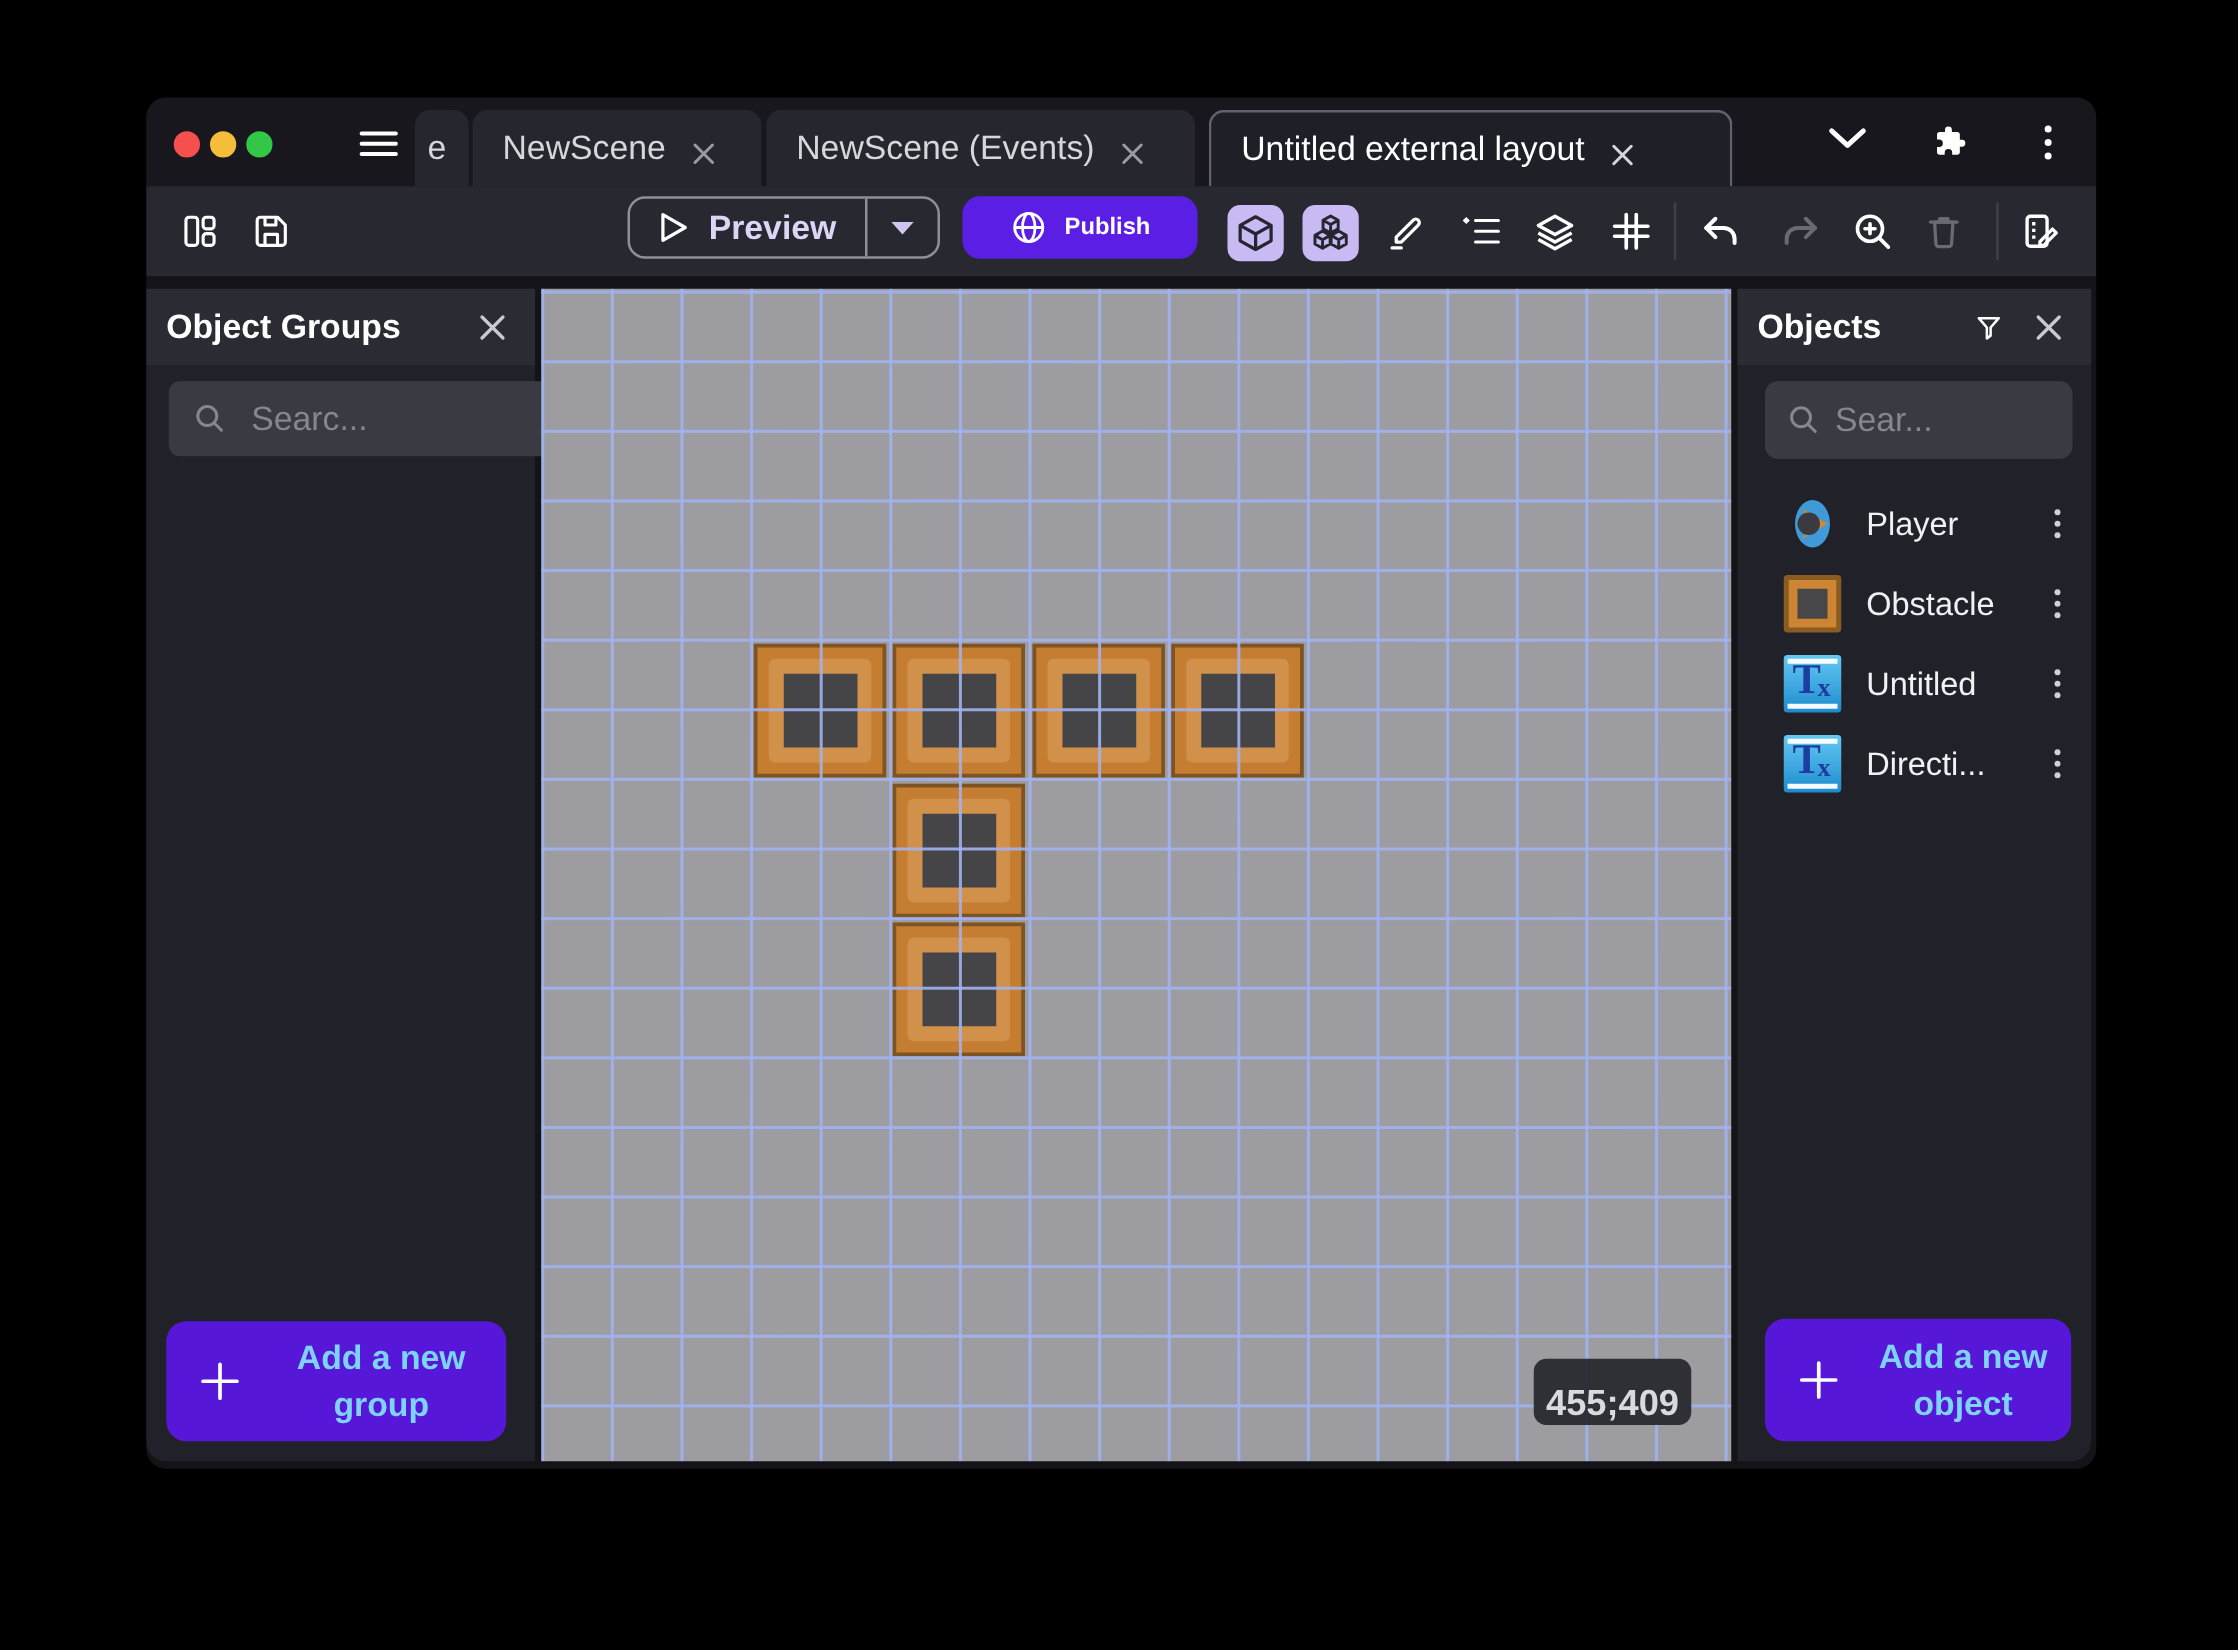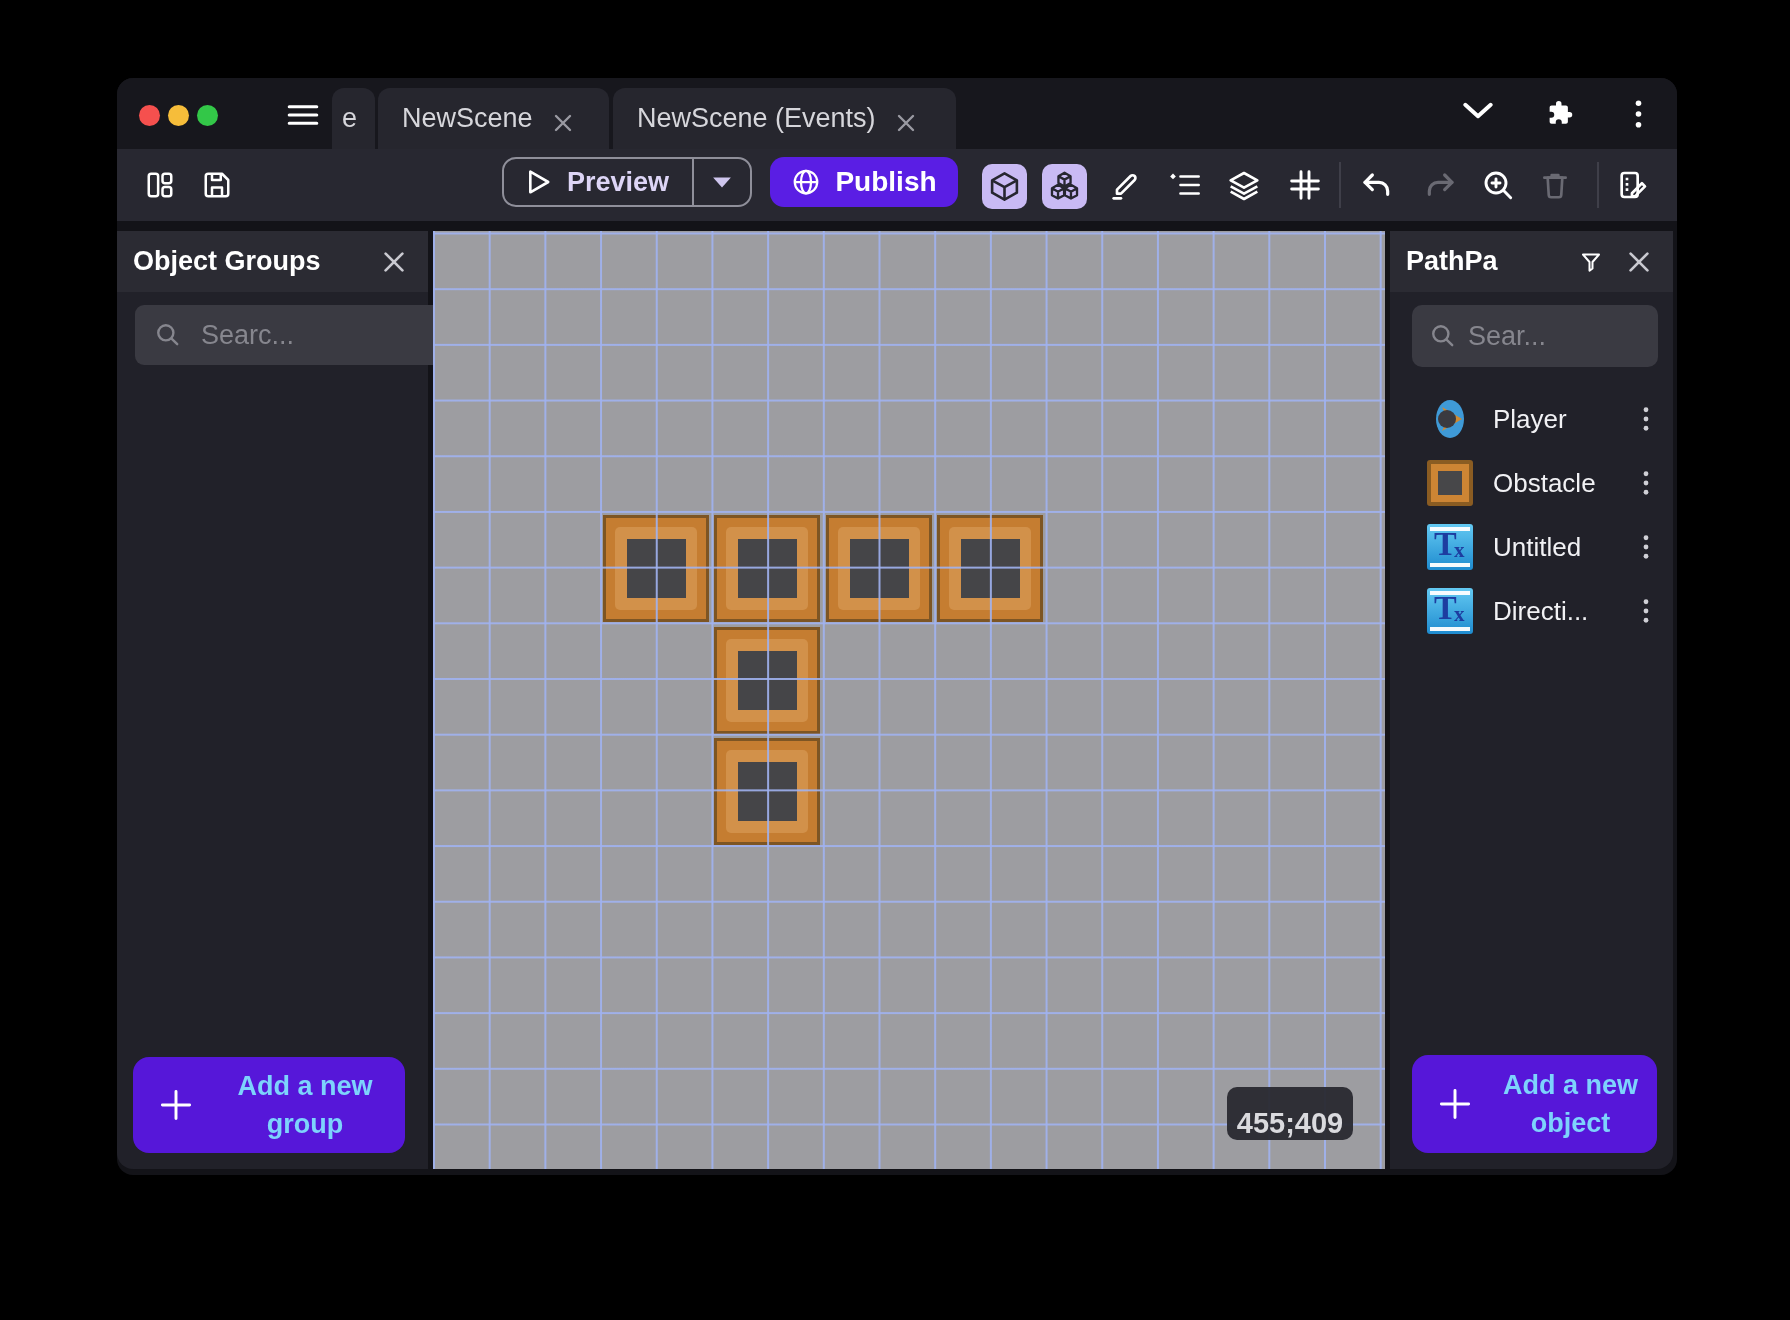--- a/index.html
+++ b/index.html
@@ -44,21 +44,21 @@
   .icon40 svg{width:32px;height:32px;}
   .dimmed{color:var(--dim);}
   .preview-btn{position:absolute;left:385px;top:8px;width:250px;height:50px;border:2px solid #8f8f9a;
     border-radius:14px;display:flex;align-items:center;cursor:pointer;justify-content:flex-end;}
   .preview-main{flex:1;display:flex;align-items:center;justify-content:center;gap:16px;}
   .preview-label{color:#ddd5f6;font-size:27px;font-weight:bold;}
   .preview-sep{width:2px;height:100%;background:#8f8f9a;}
   .preview-caret{width:56px;display:flex;align-items:center;justify-content:center;}
   .publish-btn{position:absolute;left:653px;top:8px;width:188px;height:50px;background:var(--publish);
     border-radius:14px;display:flex;align-items:center;justify-content:center;gap:14px;cursor:pointer;}
-  .publish-label{color:#fff;font-size:28px;font-weight:bold;}
+  .publish-label{color:#fff;font-size:19px;font-weight:bold;}
   .iconbox{position:absolute;top:15px;width:45px;height:45px;background:var(--iconbox);
     border-radius:10px;display:flex;align-items:center;justify-content:center;color:#262630;cursor:pointer;}
   .iconbox svg{width:33px;height:33px;}
   .tsep{position:absolute;top:13px;width:2px;height:46px;background:#3f3f49;}
 
   
   .panel{position:absolute;top:153px;height:938px;background:var(--panel);}
   .panel.left{left:0;width:311px;border-radius:0 0 0 16px;}
   .panel.right{left:1273px;width:283px;border-radius:0 0 16px 0;}
   .panel-head{height:61px;background:var(--panelhead);display:flex;align-items:center;
@@ -141,20 +141,28 @@
 
     <div class="tab t1">
       <span>NewScene</span>
       <span class="x">
         <svg viewBox="0 0 20 20" width="20" height="20">
             <path d="M3 3l14 14M17 3L3 17" stroke="currentColor" stroke-width="2.4" stroke-linecap="round"></path>
           </svg>
       </span>
     </div>
 
+    <div class="tab active">
+      <span>Untitled external layout</span>
+      <span class="x">
+        <svg viewBox="0 0 20 20" width="20" height="20">
+            <path d="M3 3l14 14M17 3L3 17" stroke="currentColor" stroke-width="2.4" stroke-linecap="round"></path>
+          </svg>
+      </span>
+    </div>
 
     <div class="tb-icon tb-chevron">
       <svg viewBox="0 0 26 14" width="30" height="17">
           <path d="M2 2l11 10L24 2" stroke="#fff" stroke-width="3.4" fill="none" stroke-linecap="round" stroke-linejoin="round"></path>
         </svg>
     </div>
     <div class="tb-icon tb-puzzle">
       <svg viewBox="0 0 24 24" width="30" height="30">
           <path d="M20.4 11.1h-1.3V7.6c0-.9-.7-1.6-1.6-1.6h-3.5V4.7a2.2 2.2 0 1 0-4.4 0V6H6.1c-.9 0-1.6.7-1.6 1.6v3.3h1.3a2.4 2.4 0 1 1 0 4.8H4.5V19c0 .9.7 1.6 1.6 1.6h3.3v-1.3a2.4 2.4 0 1 1 4.8 0v1.3h3.3c.9 0 1.6-.7 1.6-1.6v-3.5h1.3a2.2 2.2 0 1 0 0-4.4Z" fill="#fff"></path>
         </svg>
@@ -353,21 +361,21 @@
         </div>
       </div>
     <div class="grid-overlay"></div>
     <div class="coord-badge">
       <span>455;409</span>
     </div>
   </div>
 
   <div class="panel right">
     <div class="panel-head">
-      <span class="panel-title">PathPa</span>
+      <span class="panel-title">Objects</span>
       <span class="head-icon" style="color:#fff;">
         <svg viewBox="0 0 24 24" width="24" height="24" fill="none" stroke="currentColor" stroke-width="2" stroke-linejoin="round">
             <path d="M4 4.5h16L13.5 12v6.5l-3 2.2V12Z"></path>
           </svg>
       </span>
       <span class="head-icon">
         <svg viewBox="0 0 20 20" width="24" height="24">
             <path d="M3 3l14 14M17 3L3 17" stroke="currentColor" stroke-width="2.2" stroke-linecap="round"></path>
           </svg>
       </span>

